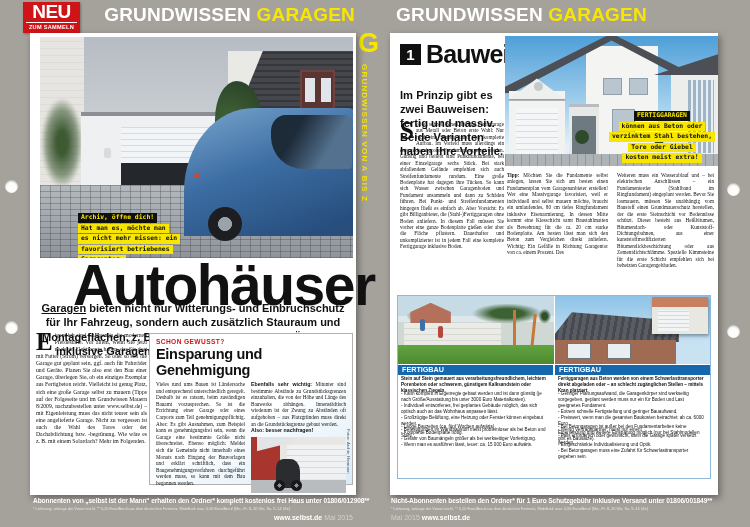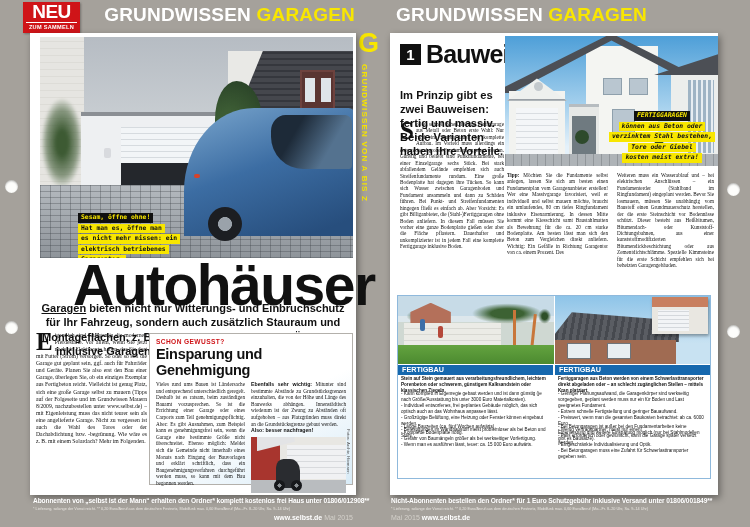--- a/index.html
+++ b/index.html
@@ -101,21 +101,21 @@
   .sec-head{position:absolute;left:10px;top:7px;display:flex;align-items:center;}
   .sec-num{width:21px;height:21px;background:#101010;color:#fff;font-weight:bold;font-size:15px;
            display:flex;align-items:center;justify-content:center;}
   .sec-title{font-size:25px;font-weight:900;letter-spacing:-.8px;margin-left:5px;}
   .rp-intro{position:absolute;left:10px;top:55px;width:107px;font-size:11.2px;font-weight:bold;line-height:1.25;}
   .rp-col{position:absolute;font-size:5.2px;line-height:1.24;overflow:hidden;}
   .rp-col1{left:10px;top:88px;width:104px;height:170px;}
   .rp-col2{left:117px;top:139px;width:101px;height:120px;}
   .rp-col3{left:227px;top:139px;width:97px;height:120px;}
   .rp-photo{position:absolute;left:115px;top:3px;width:213px;height:130px;overflow:hidden;
-            background:linear-gradient(#4e9fd8,#a8d2ee 55%,#e4f1fa 85%);font-style:italic;}
+            background:linear-gradient(#4e9fd8,#a8d2ee 55%,#e4f1fa 85%);}
   .rpp-gable{position:absolute;left:38%;top:8%;width:34%;height:84%;background:#f4f5f2;}
   .rpp-gableroof{position:absolute;left:-6%;top:-2%;width:112%;height:46%;background:#4c4f55;
                  clip-path:polygon(0 100%,50% 0,100% 100%,92% 100%,50% 12%,8% 100%);}
   .rpp-wing{position:absolute;right:0;top:26%;width:22%;height:66%;background:#eceeec;}
   .rpp-wingroof{position:absolute;right:0;top:14%;width:30%;height:16%;background:#4c4f55;
                 clip-path:polygon(0 100%,100% 0,100% 100%);}
   .rpp-glass{position:absolute;right:2%;top:34%;width:12%;height:56%;
              background:repeating-linear-gradient(90deg,#9fb4c4 0 3px,#e8eef2 3px 5px);}
   .rpp-win{position:absolute;background:#b9c6d0;border:1px solid #8fa0ac;}
   .rpp-garage{position:absolute;left:2%;top:42%;width:26%;height:52%;background:#f2f3f0;}
@@ -218,25 +218,25 @@
         </div>
       </div>
       <div class="lpp-conifer" data-name="conifer-tree"></div>
       <div class="lpp-drive" data-name="cobblestone-driveway"></div>
       <div class="lpp-car" data-name="blue-car">
         <div class="lpp-windshield" data-name="car-windshield"></div>
         <div class="lpp-marker" data-name="car-side-marker"></div>
         <div class="lpp-wheel" data-name="car-wheel"></div>
       </div>
       <div class="ann" style="left:38px;top:176px;" data-name="photo-annotation">
-        <div class="head" data-name="annotation-head">Sesam, öffne ohne!</div>
+        <div class="head" data-name="annotation-head">Archiv, öffne dich!</div>
         <div data-name="annotation-lines">
-            <div data-name="list-item">Hat man es, öffne man</div>
+            <div data-name="list-item">Hat man es, möchte man</div>
             <div data-name="list-item">es nicht mehr missen: ein</div>
-            <div data-name="list-item">elektrisch betriebenes</div>
+            <div data-name="list-item">favorisiert betriebenes</div>
             <div data-name="list-item">Garagentor.</div>
           </div>
       </div>
     </div>
 
     <div class="lp-title" data-name="article-title">Autohäuser</div>
 
     <div class="lp-sub" data-name="article-intro"><span class="u" data-name="intro-lead-word">Garagen</span><span data-name="intro-text"> bieten nicht nur Witterungs- und Einbruchschutz für Ihr Fahrzeug, sondern auch zusätzlich Stauraum und Montageflächen, z. B. für Solaranlagen. Hier ein Überblick inklusive Garagentoreinbau und Renovierungstipps.</span></div>
 
     <div class="lp-body serif" data-name="body-column">

